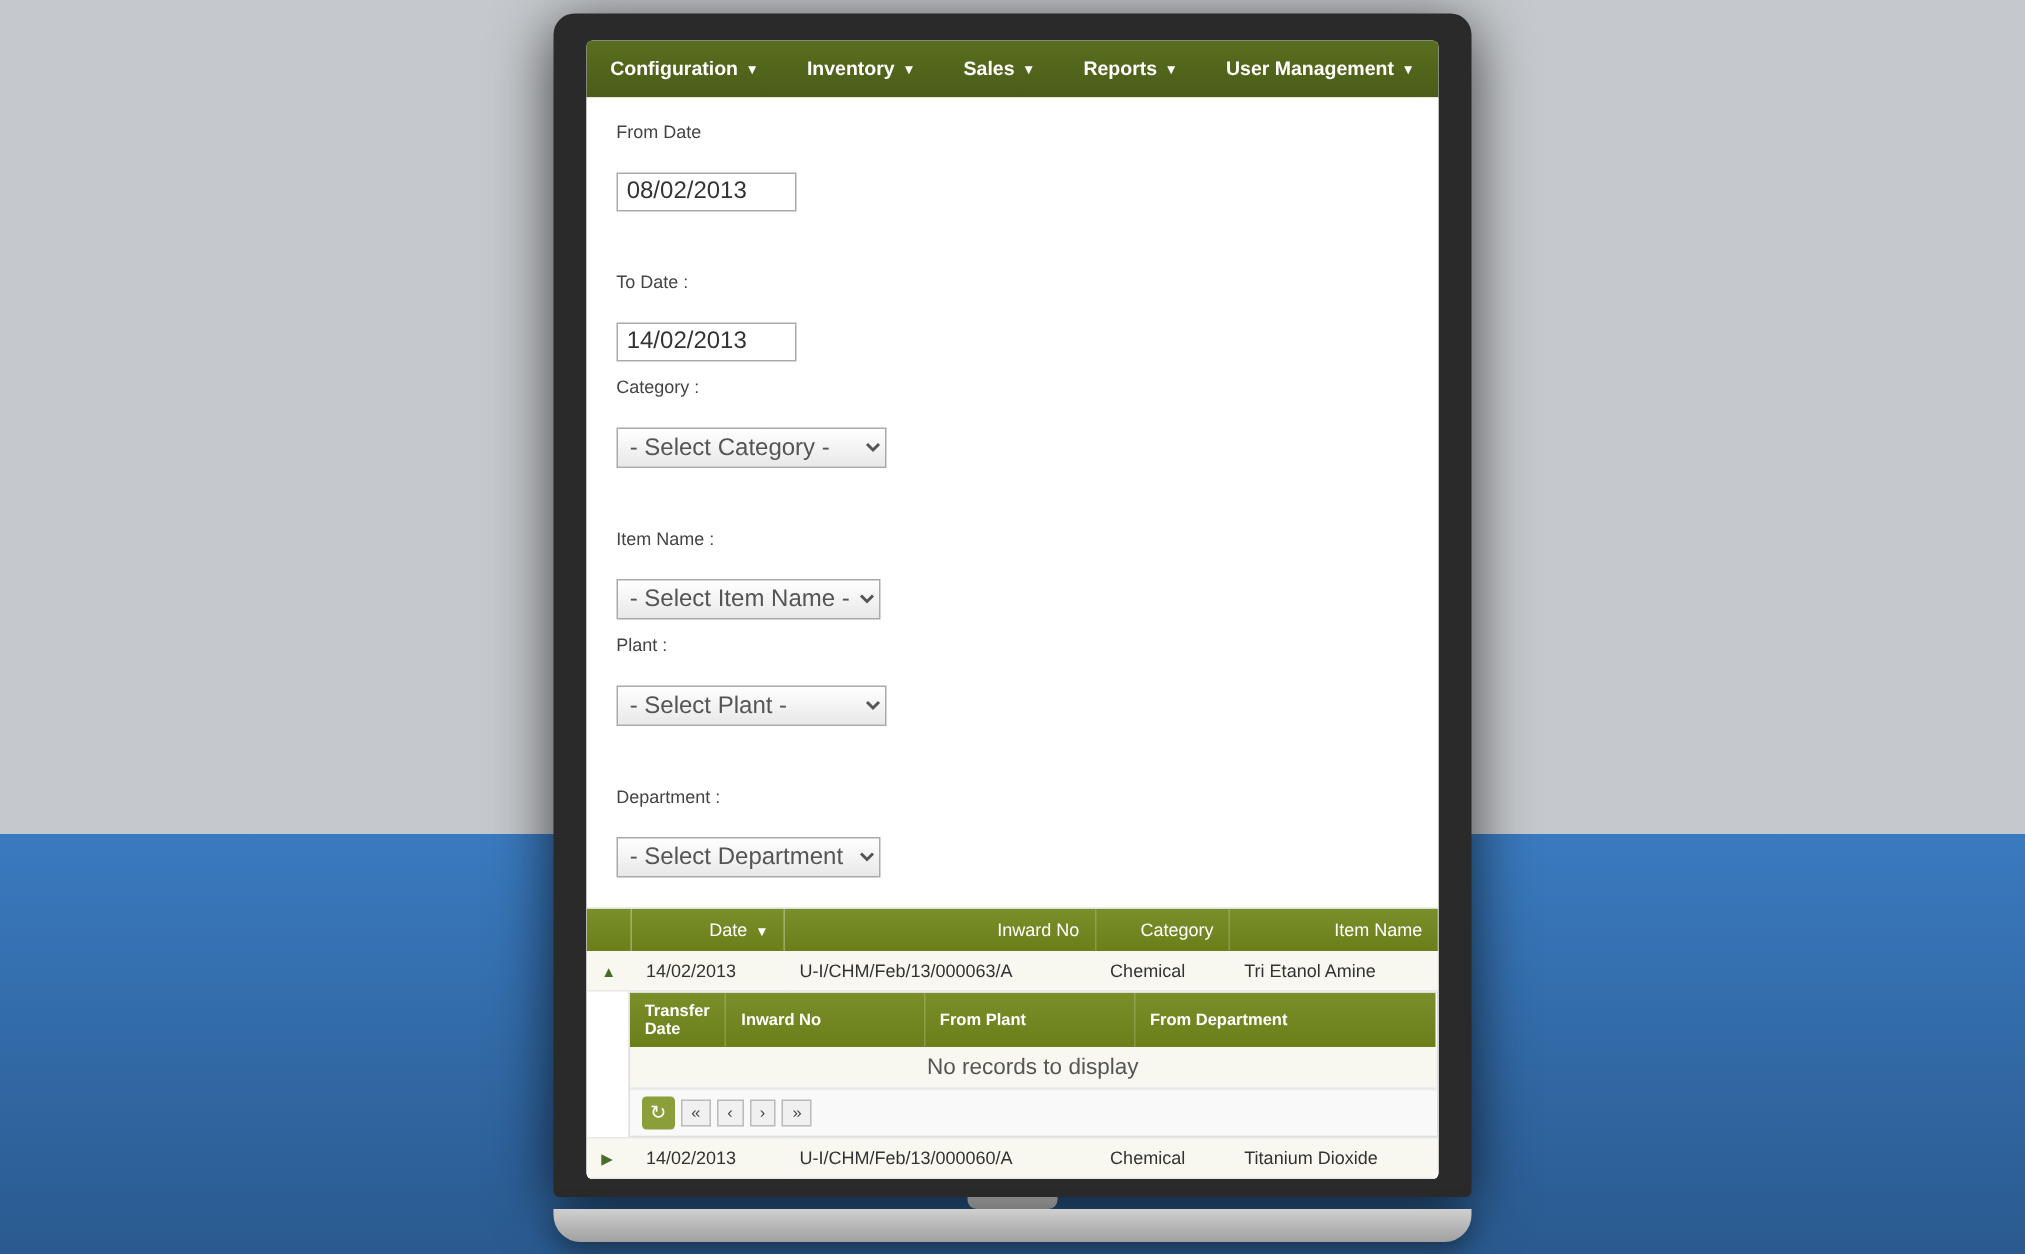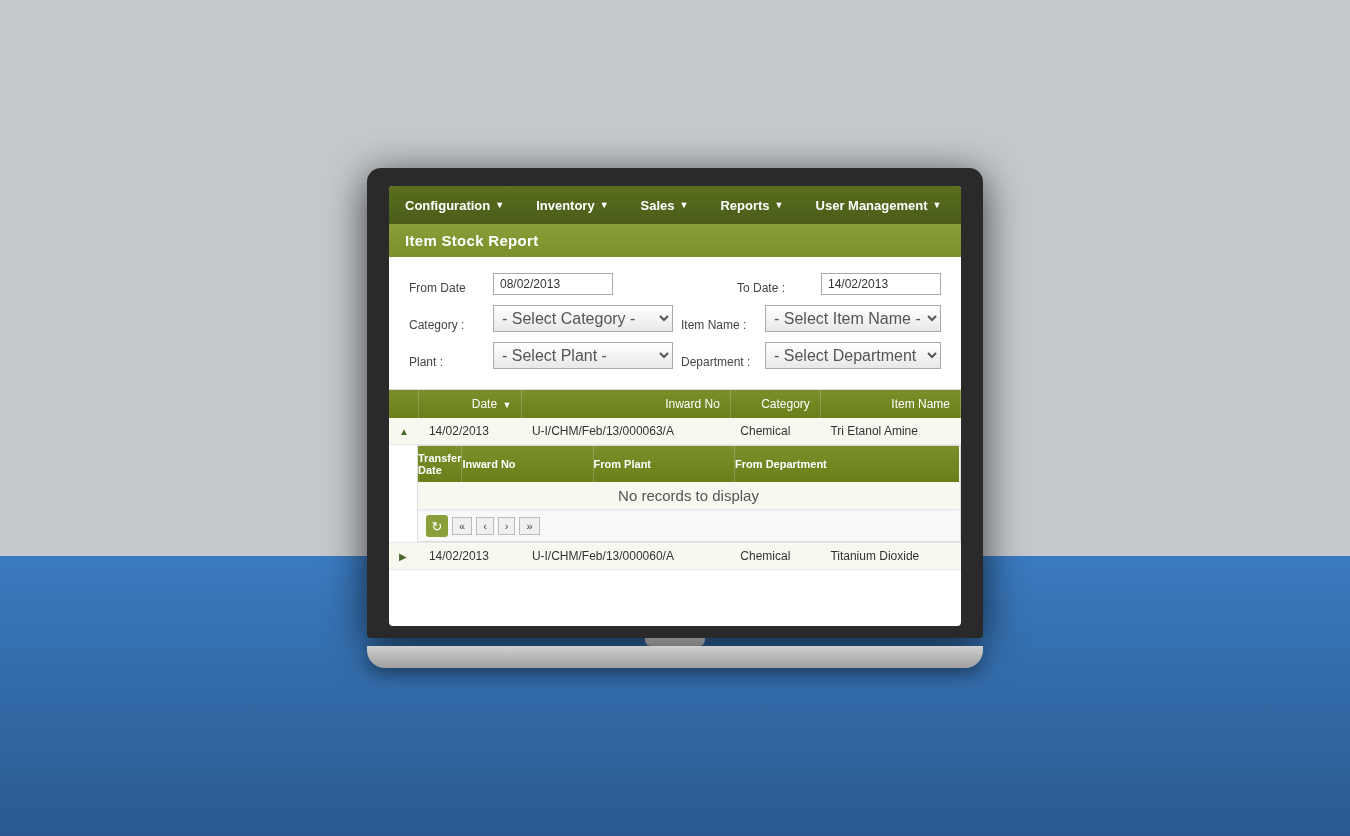--- a/index.html
+++ b/index.html
@@ -84,36 +84,37 @@
     }
 
     .form-area {
       background: #fff;
       padding: 16px 20px 10px 20px;
       border-bottom: 1px solid #ddd;
     }
 
     .form-row {
       display: flex;
-      align-items: flex-end;
+      align-items: flex-start;
       margin-bottom: 10px;
-      gap: 4px;
+      gap: 20px;
+      flex-direction: column;
     }
 
     .form-label {
       color: #444;
       font-size: 12px;
       min-width: 80px;
     }
 
     .form-input {
       border: 1px solid #aaa;
       background: #fff;
       padding: 3px 6px;
-      font-size: 12px;
+      font-size: 16px;
       width: 120px;
       color: #333;
     }
 
     .form-select {
       border: 1px solid #aaa;
       background: linear-gradient(180deg, #fff 0%, #e8e8e8 100%);
       padding: 3px 4px;
       font-size: 16px;
       width: 180px;
@@ -184,21 +185,21 @@
 
     .sub-table {
       width: 100%;
       border-collapse: collapse;
       font-size: 11px;
     }
 
     .sub-table thead tr th {
       background: linear-gradient(180deg, #7a8e2a 0%, #6a7e1a 100%);
       color: #fff;
-      padding: 6px 0;
+      padding: 6px 10px;
       text-align: left;
       font-weight: bold;
       border-right: 1px solid rgba(255,255,255,0.2);
     }
 
     .sub-table tbody tr td {
       padding: 5px 10px;
       color: #555;
       text-align: center;
     }
@@ -300,23 +301,20 @@
           <span class="arrow">▼</span>
         </div>
         <div class="nav-item">
           <span>User Management</span>
           <span class="arrow">▼</span>
         </div>
       </div>
 
       <div class="page-content">
 
-        <div class="page-header">
-          <span>Item Stock Report</span>
-        </div>
 
         <div class="form-area">
           <div class="form-row">
             <span class="form-label">From Date</span>
             <input class="form-input" type="text" value="08/02/2013" style="">
             <span style="flex:1"></span>
             <span class="form-label">To Date :</span>
             <input class="form-input" type="text" value="14/02/2013" style="">
           </div>
           <div class="form-row">

